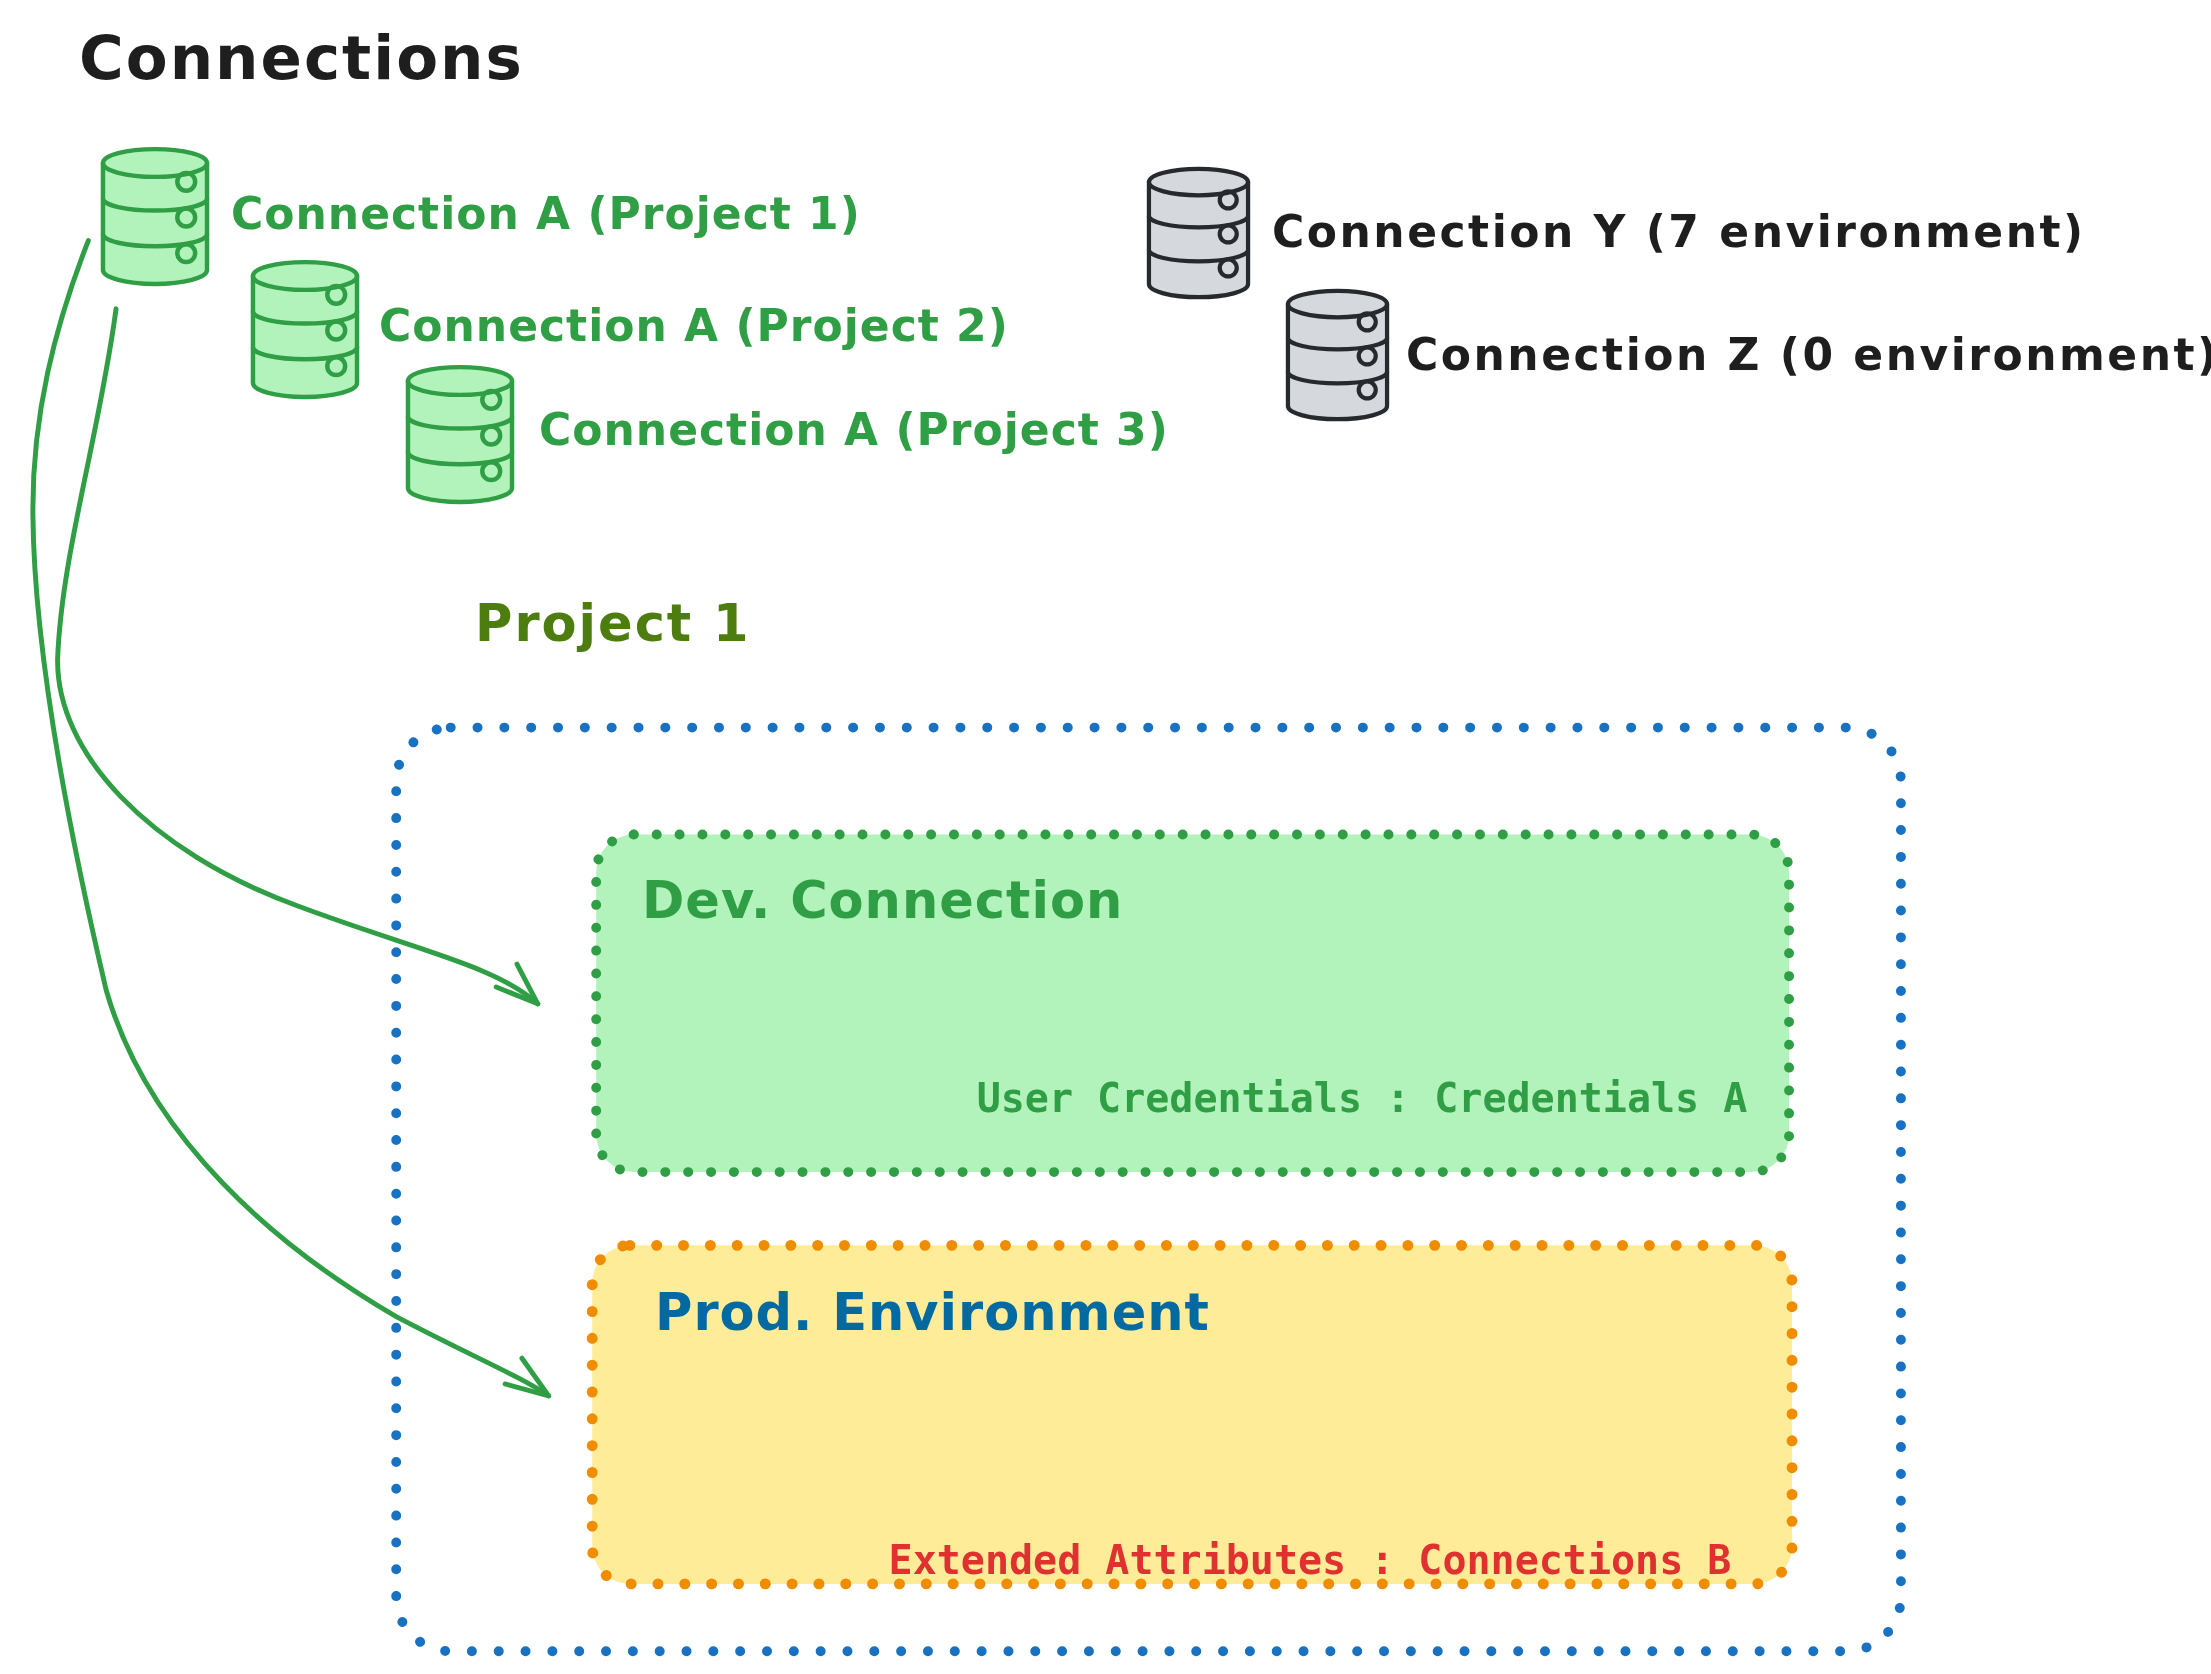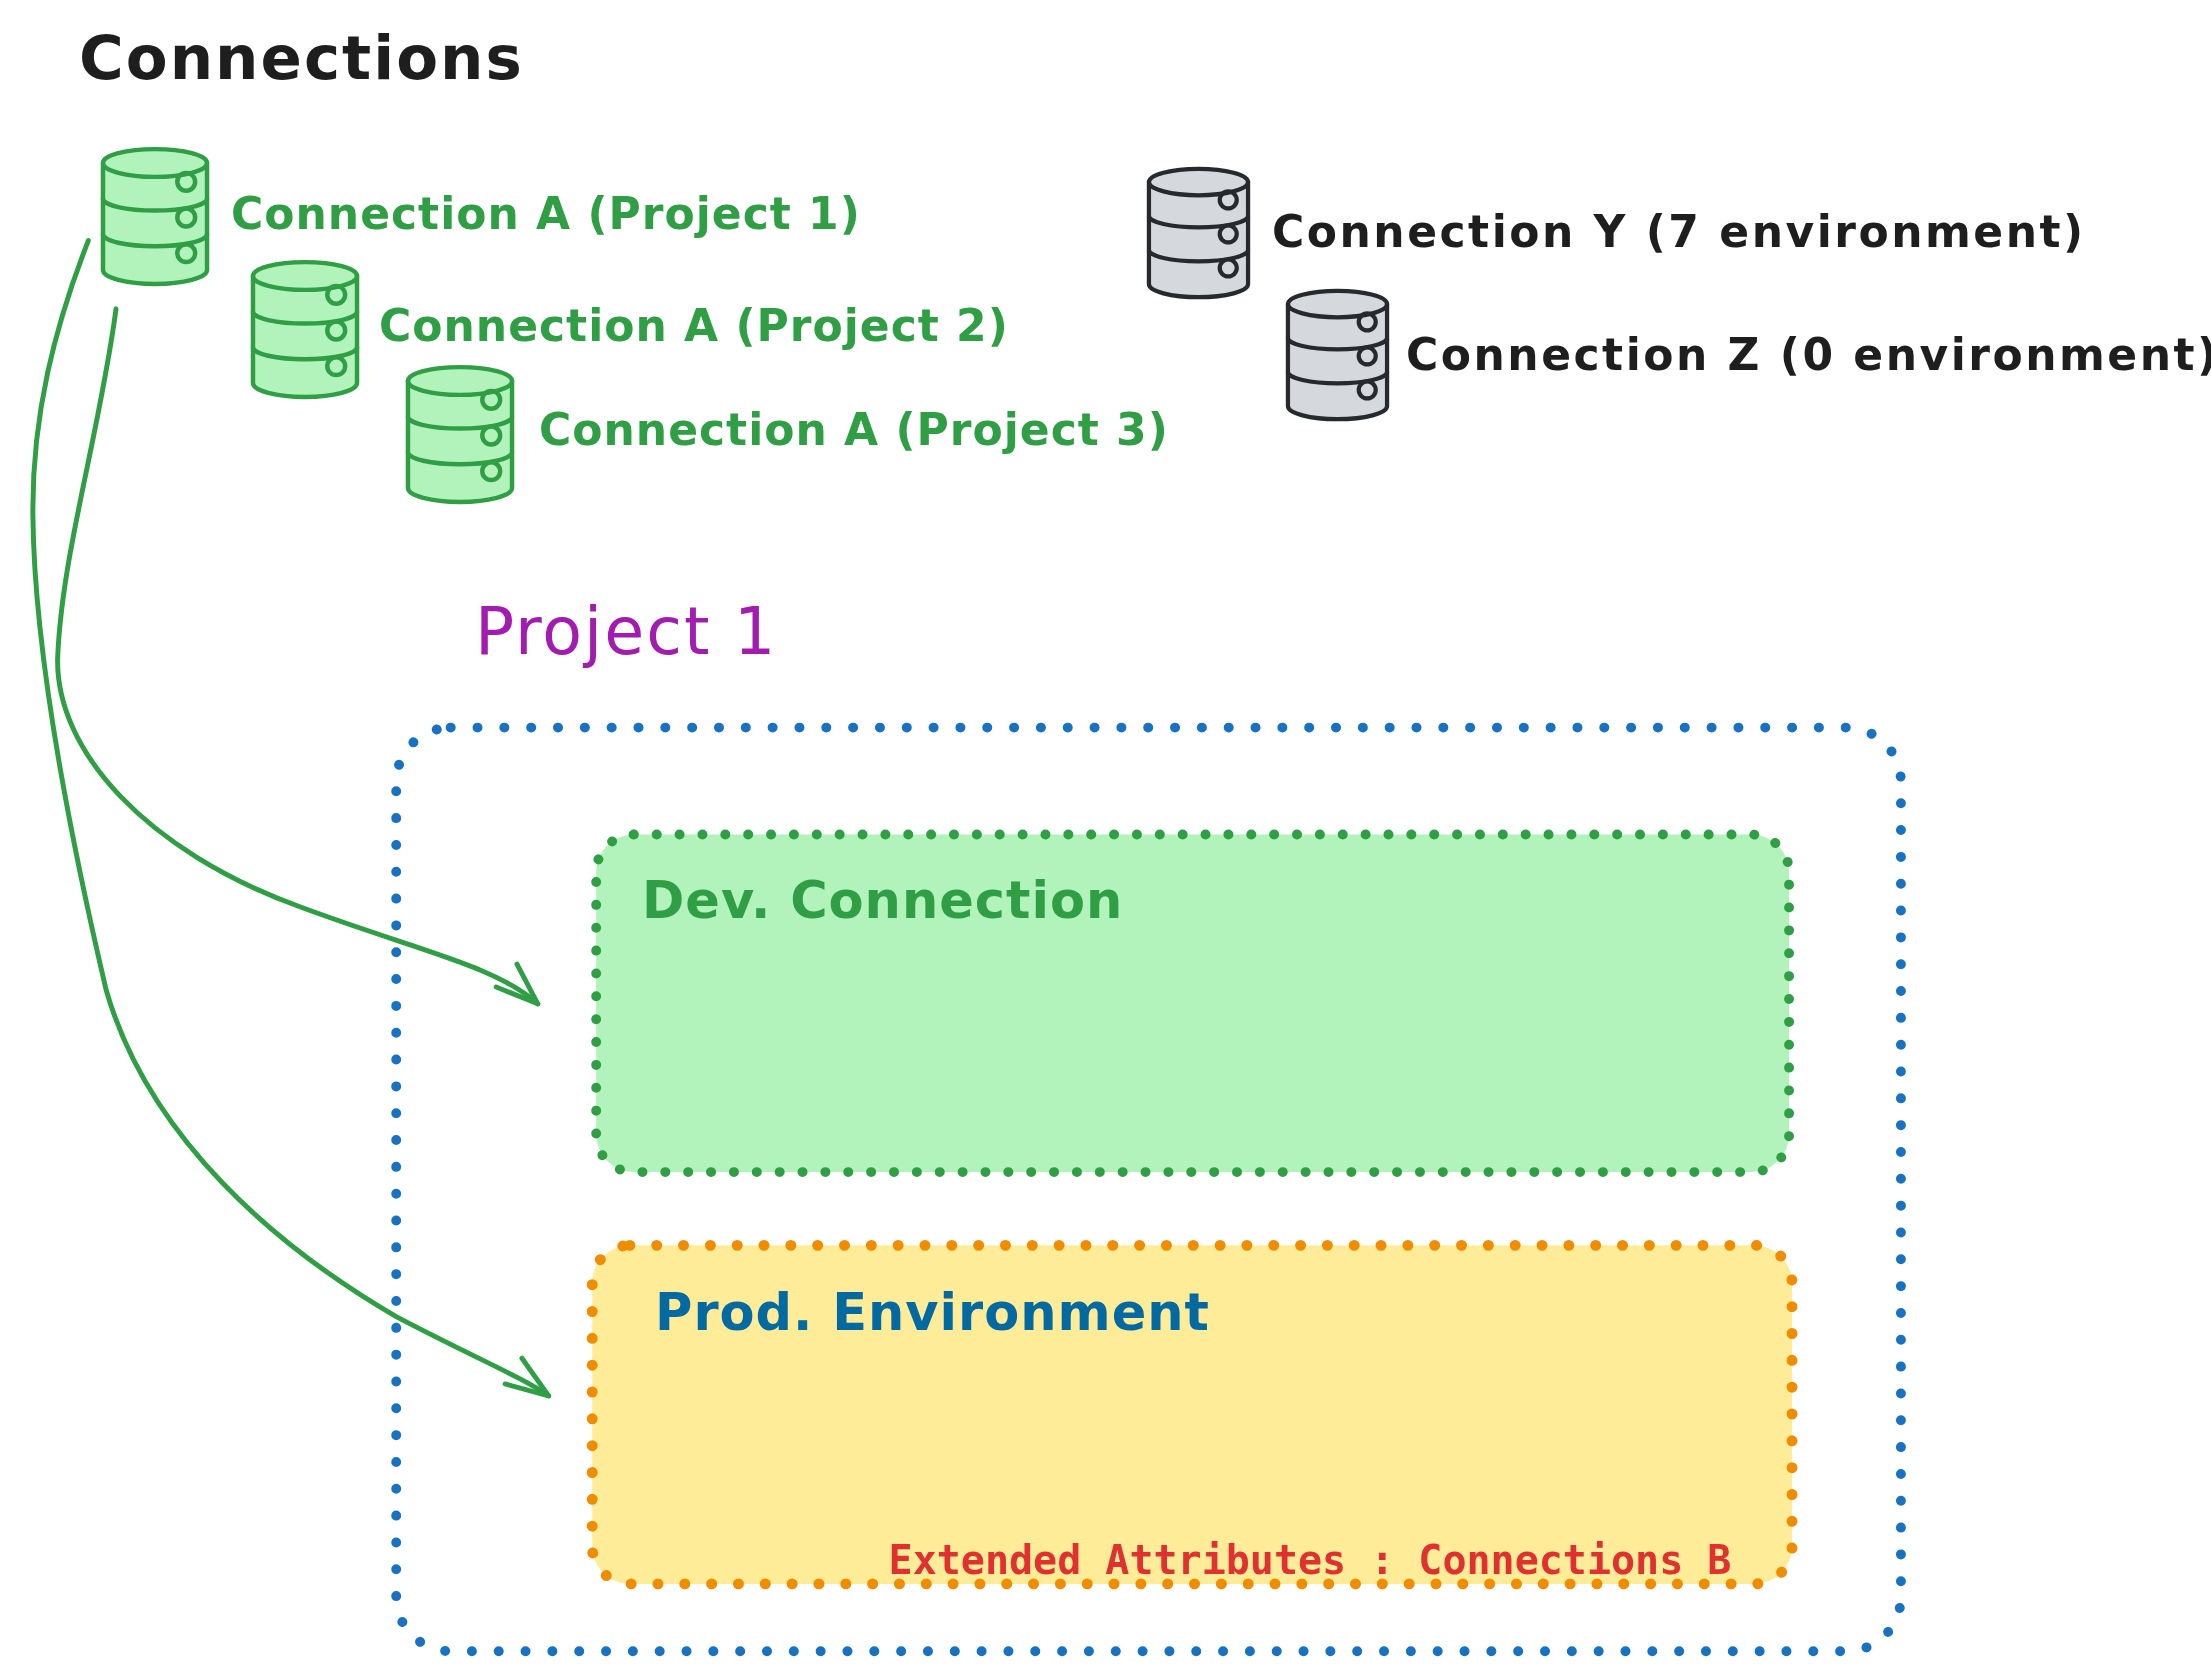--- a/index.html
+++ b/index.html
@@ -12,21 +12,21 @@
   .hand{position:absolute;white-space:nowrap;font-weight:600;}
   .title{left:79px;top:22px;font-size:61px;letter-spacing:2px;color:#1e1e1e;font-weight:700;}
   .lbl{font-size:44px;letter-spacing:1px;}
   .lbl-green{color:#2f9e44;}
   .lbl-black{color:#1e1e1e;letter-spacing:2.5px;}
   .lbl-a1{left:231px;top:188px;}
   .lbl-a2{left:379px;top:300px;}
   .lbl-a3{left:539px;top:404px;}
   .lbl-y{left:1272px;top:206px;}
   .lbl-z{left:1406px;top:329px;}
-  .project-title{left:475px;top:594px;font-size:65px;color:#a21caf;font-weight:400;letter-spacing:2px;}
+  .project-title{left:475px;top:594px;font-size:51px;color:#4d7c0f;font-weight:700;letter-spacing:2px;}
   .env-name{font-size:51px;letter-spacing:1px;}
   .dev-name{left:642px;top:871px;color:#2f9e44;}
   .prod-name{left:655px;top:1283px;color:#0369a1;}
 
   .mono{position:absolute;font-family:"DejaVu Sans Mono","Liberation Mono",monospace;
         font-weight:700;font-size:40px;white-space:pre;text-align:center;
         transform:translateX(-50%);}
   .dev-mapping{left:1362px;top:1075px;color:#2f9e44;line-height:46px;}
   .prod-mappings{left:1310px;top:1438px;color:#e03131;line-height:49px;}
 
@@ -115,20 +115,21 @@
   </svg>
 
   <div class="hand lbl lbl-green lbl-a1">Connection A (Project 1)</div>
   <div class="hand lbl lbl-green lbl-a2">Connection A (Project 2)</div>
   <div class="hand lbl lbl-green lbl-a3">Connection A (Project 3)</div>
   <div class="hand lbl lbl-black lbl-y">Connection Y (7 environment)</div>
   <div class="hand lbl lbl-black lbl-z">Connection Z (0 environment)</div>
 
   <div class="hand project-title">Project 1</div>
   <div class="hand env-name dev-name">Dev. Connection</div>
+  <div class="mono dev-mapping">User Credentials : Credentials A</div>
   <div class="hand env-name prod-name">Prod. Environment</div>
   <div class="mono prod-mappings">
     <div>Extended Attributes : Connections B</div>
     
   </div>
 
 </div>
 
 
 </body></html>

